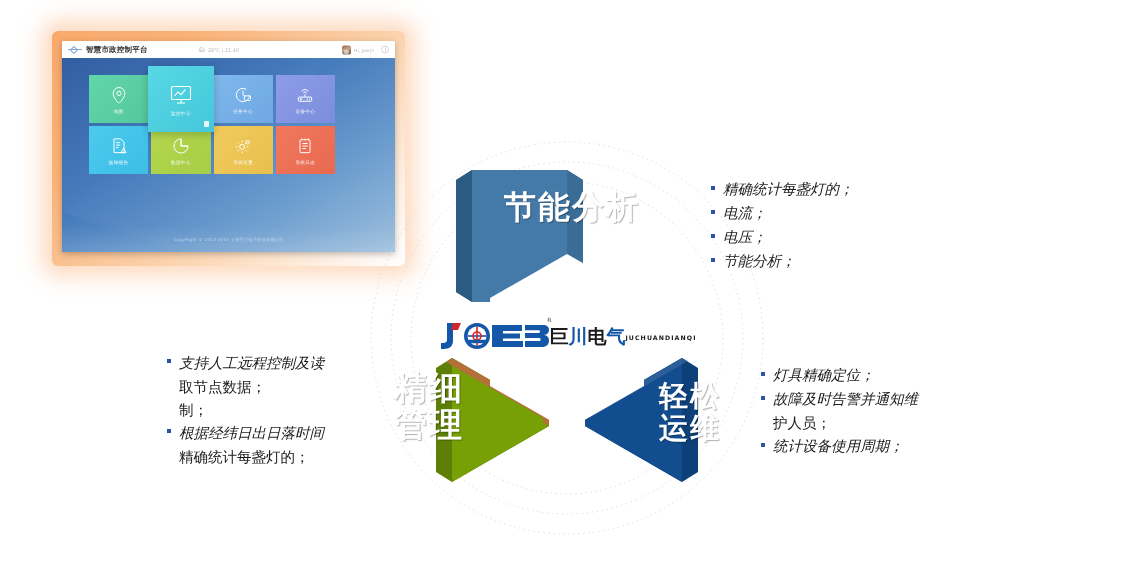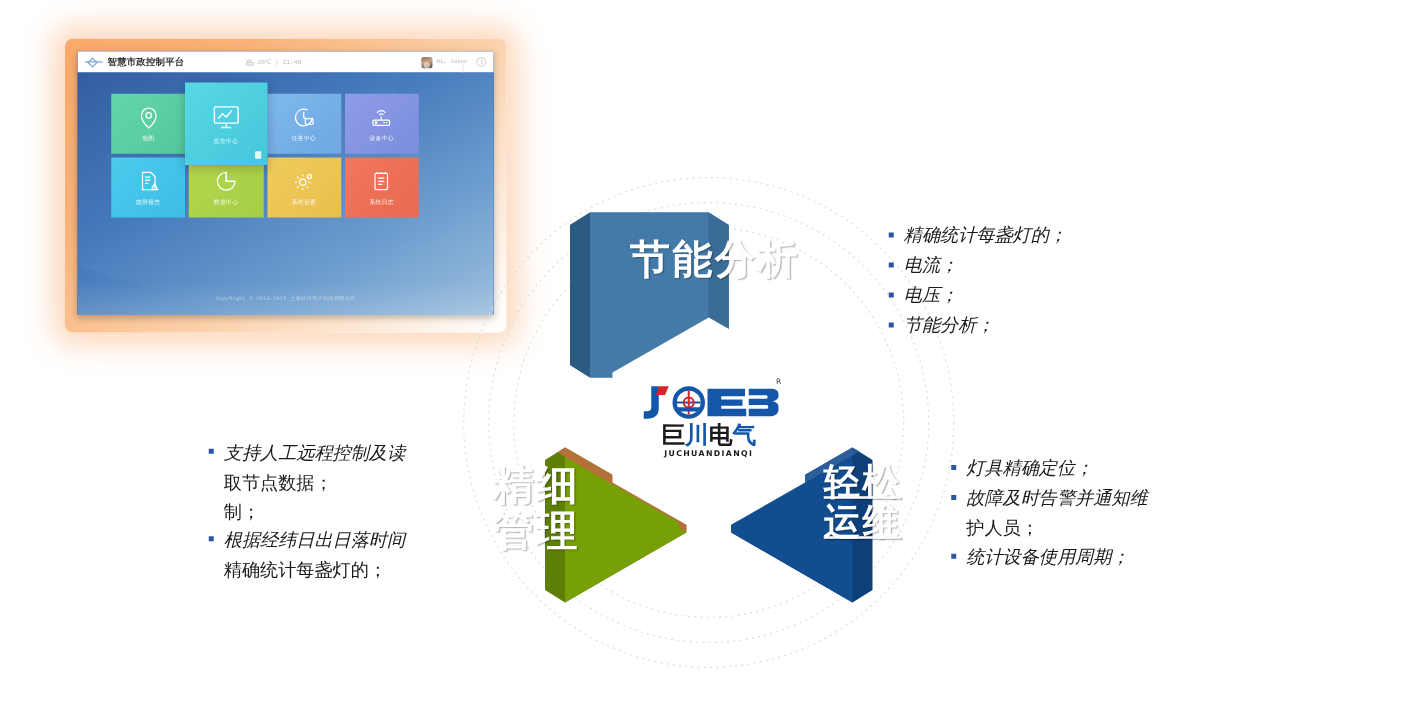--- a/index.html
+++ b/index.html
@@ -8,21 +8,21 @@
     background:#ffffff;
     font-family:"DejaVu Sans","Liberation Sans",sans-serif;
   }
 
   
   #screenshot-mockup{
     position:absolute;left:52px;top:31px;width:353px;height:235px;
     border-radius:6px;
     background:linear-gradient(135deg,#f9a96b 0%,#f9b277 25%,#fbd3ae 60%,#ffffff 100%);
     box-shadow:0 0 22px 10px rgba(250,170,110,.45);
-    padding:14px;box-sizing:border-box;font-family:Liberation Mono, monospace;
+    padding:14px;box-sizing:border-box;
   }
   #screenshot-inner{
     position:absolute;left:10px;top:10px;right:10px;bottom:14px;
     background:#2f5fa8;overflow:hidden;border-radius:1px;
     box-shadow:0 2px 6px rgba(0,0,0,.25);
   }
   .app-header{
     height:17px;background:#ffffff;display:flex;align-items:center;
     padding:0 6px;box-sizing:border-box;position:relative;
   }
@@ -117,26 +117,26 @@
   #hex-diagram svg{display:block;}
   .hex-label{
     position:absolute;color:#ffffff;font-weight:bold;
     font-family:"DejaVu Sans","Liberation Sans",sans-serif;
     text-shadow:1px 1px 1px rgba(0,0,0,.30);
     text-align:center;letter-spacing:2px;line-height:1.12;
     pointer-events:none;
   }
   #label-top{left:142px;top:70px;width:200px;font-size:32px;}
   #label-left{left:34px;top:250px;width:130px;font-size:33px;}
-  #label-right{left:300px;top:249px;width:120px;font-size:29px;text-decoration:underline;}
+  #label-right{left:300px;top:260px;width:120px;font-size:29px;}
 
   
   #center-logo{
     position:absolute;left:172px;top:178px;width:130px;height:76px;
-    display:flex;flex-direction:column;align-items:center;justify-content:center;
+    display:flex;flex-direction:row;align-items:center;justify-content:center;
   }
   #logo-mark{position:relative;width:112px;height:32px;}
   #logo-hanzi{
     font-size:19px;font-weight:bold;letter-spacing:0px;line-height:1;
     color:#111;margin-top:1px;white-space:nowrap;
     font-family:"DejaVu Sans","Liberation Sans",sans-serif;
   }
   #logo-hanzi b:nth-child(1){color:#1b1b1b;}
   #logo-hanzi b:nth-child(2){color:#1456a8;}
   #logo-hanzi b:nth-child(3){color:#1b1b1b;}

